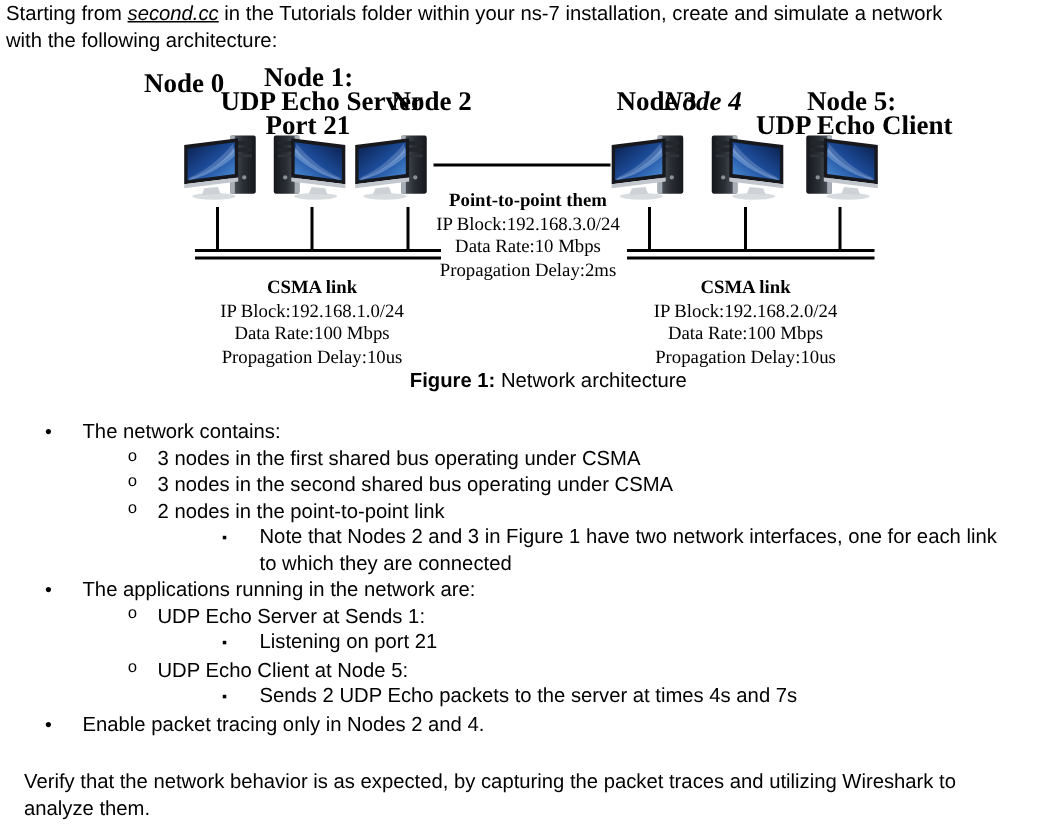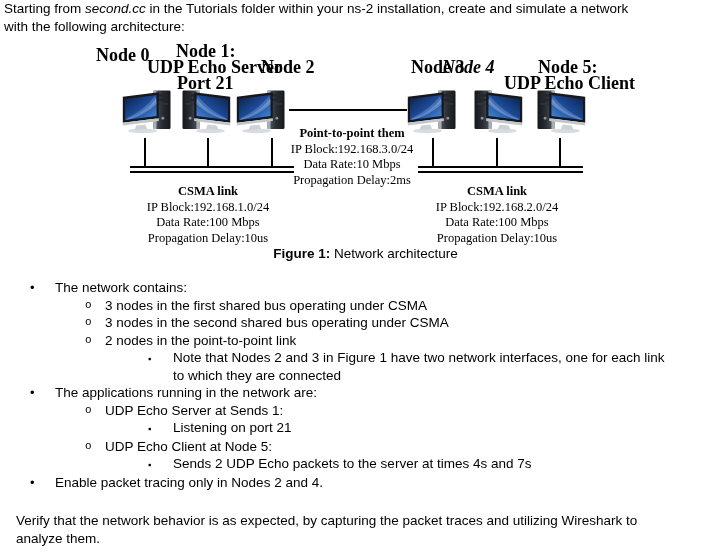--- a/index.html
+++ b/index.html
@@ -5,21 +5,21 @@
   html,body{margin:0;padding:0;background:#ffffff;}
   .page{
     position:relative;
     width:706px;height:555px;
     background:#ffffff;
     color:#000;
     font-family:"Liberation Sans",sans-serif;
     overflow:hidden;
   }
   .intro{position:absolute;left:4px;top:0px;width:700px;margin:0;font-size:13.5px;line-height:17.5px;}
-  .intro i{font-style:italic;}
+  .intro i{font-style:italic;text-decoration:underline;}
   
   .dlabel{position:absolute;font-family:"Liberation Serif",serif;font-weight:bold;font-size:18px;white-space:nowrap;}
   .dblock{position:absolute;font-family:"Liberation Serif",serif;font-size:12.5px;line-height:15.5px;text-align:center;white-space:nowrap;}
   .dblock .t{font-weight:bold;}
   .pc{position:absolute;width:54px;height:48px;top:88px;}
   .pc.flip{transform:scaleX(-1);}
   .drop{position:absolute;top:138px;width:2px;height:30px;background:#000;}
   .bus{position:absolute;top:166px;height:7px;border-top:2px solid #000;border-bottom:2px solid #000;box-sizing:border-box;}
   .p2pline{position:absolute;top:109px;height:2px;background:#000;}
   
@@ -49,21 +49,21 @@
     <linearGradient id="scr" x1="0" y1="0" x2="1" y2="1">
       <stop offset="0" stop-color="#0b1f4a"></stop>
         <stop offset="0.55" stop-color="#1d4e9e"></stop>
         <stop offset="1" stop-color="#4e8fd6"></stop>
     </linearGradient>
   </defs>
 </svg>
 
 <div class="page">
 
-  <p class="intro"><span>Starting from </span><i>second.cc</i><span> in the Tutorials folder within your ns-2 installation, create and simulate a network</span><br><span>with the following architecture:</span></p>
+  <p class="intro"><span>Starting from </span><i>second.cc</i><span> in the Tutorials folder within your ns-7 installation, create and simulate a network</span><br><span>with the following architecture:</span></p>
 
   <div>
 
     <div class="dlabel" style="left:176px;top:41px;">Node 1:</div>
     <div class="dlabel" style="left:96px;top:45px;">Node 0</div>
     <div class="dlabel" style="left:147px;top:57px;">UDP Echo Server</div>
     <div class="dlabel" style="left:261px;top:57px;">Node 2</div>
     <div class="dlabel" style="left:411px;top:57px;text-align:center;">Node 3</div>
     <div class="dlabel" style="left:442px;top:57px;font-style:italic;">Node 4</div>
     <div class="dlabel" style="left:538px;top:57px;">Node 5:</div>

